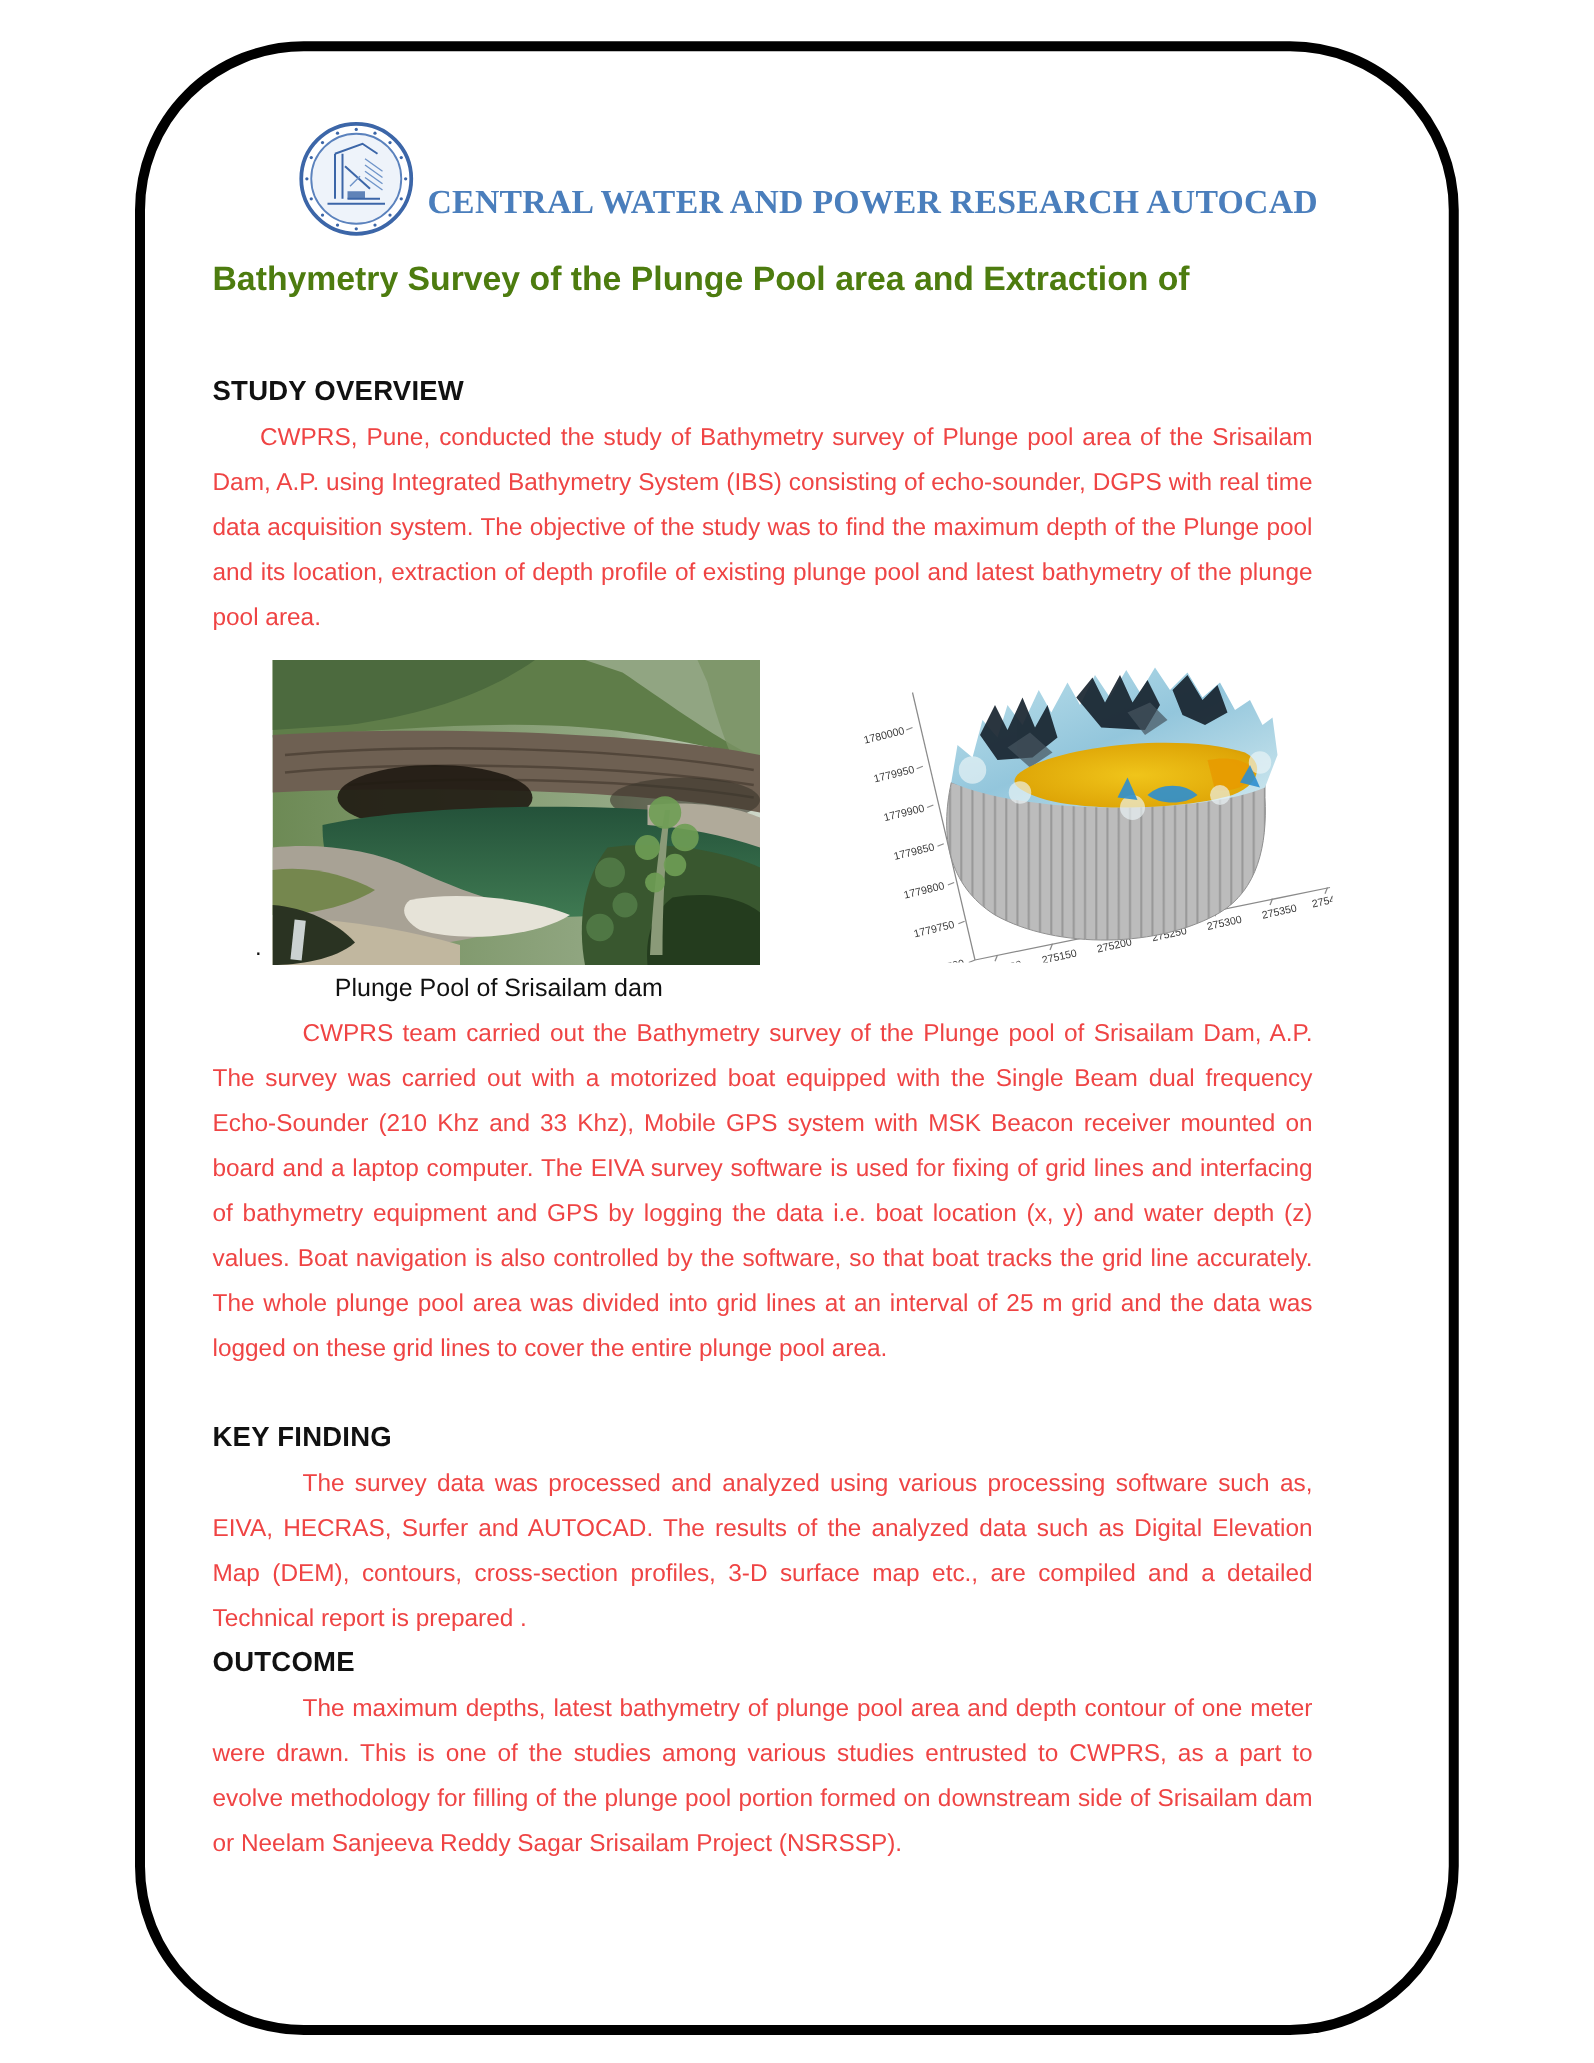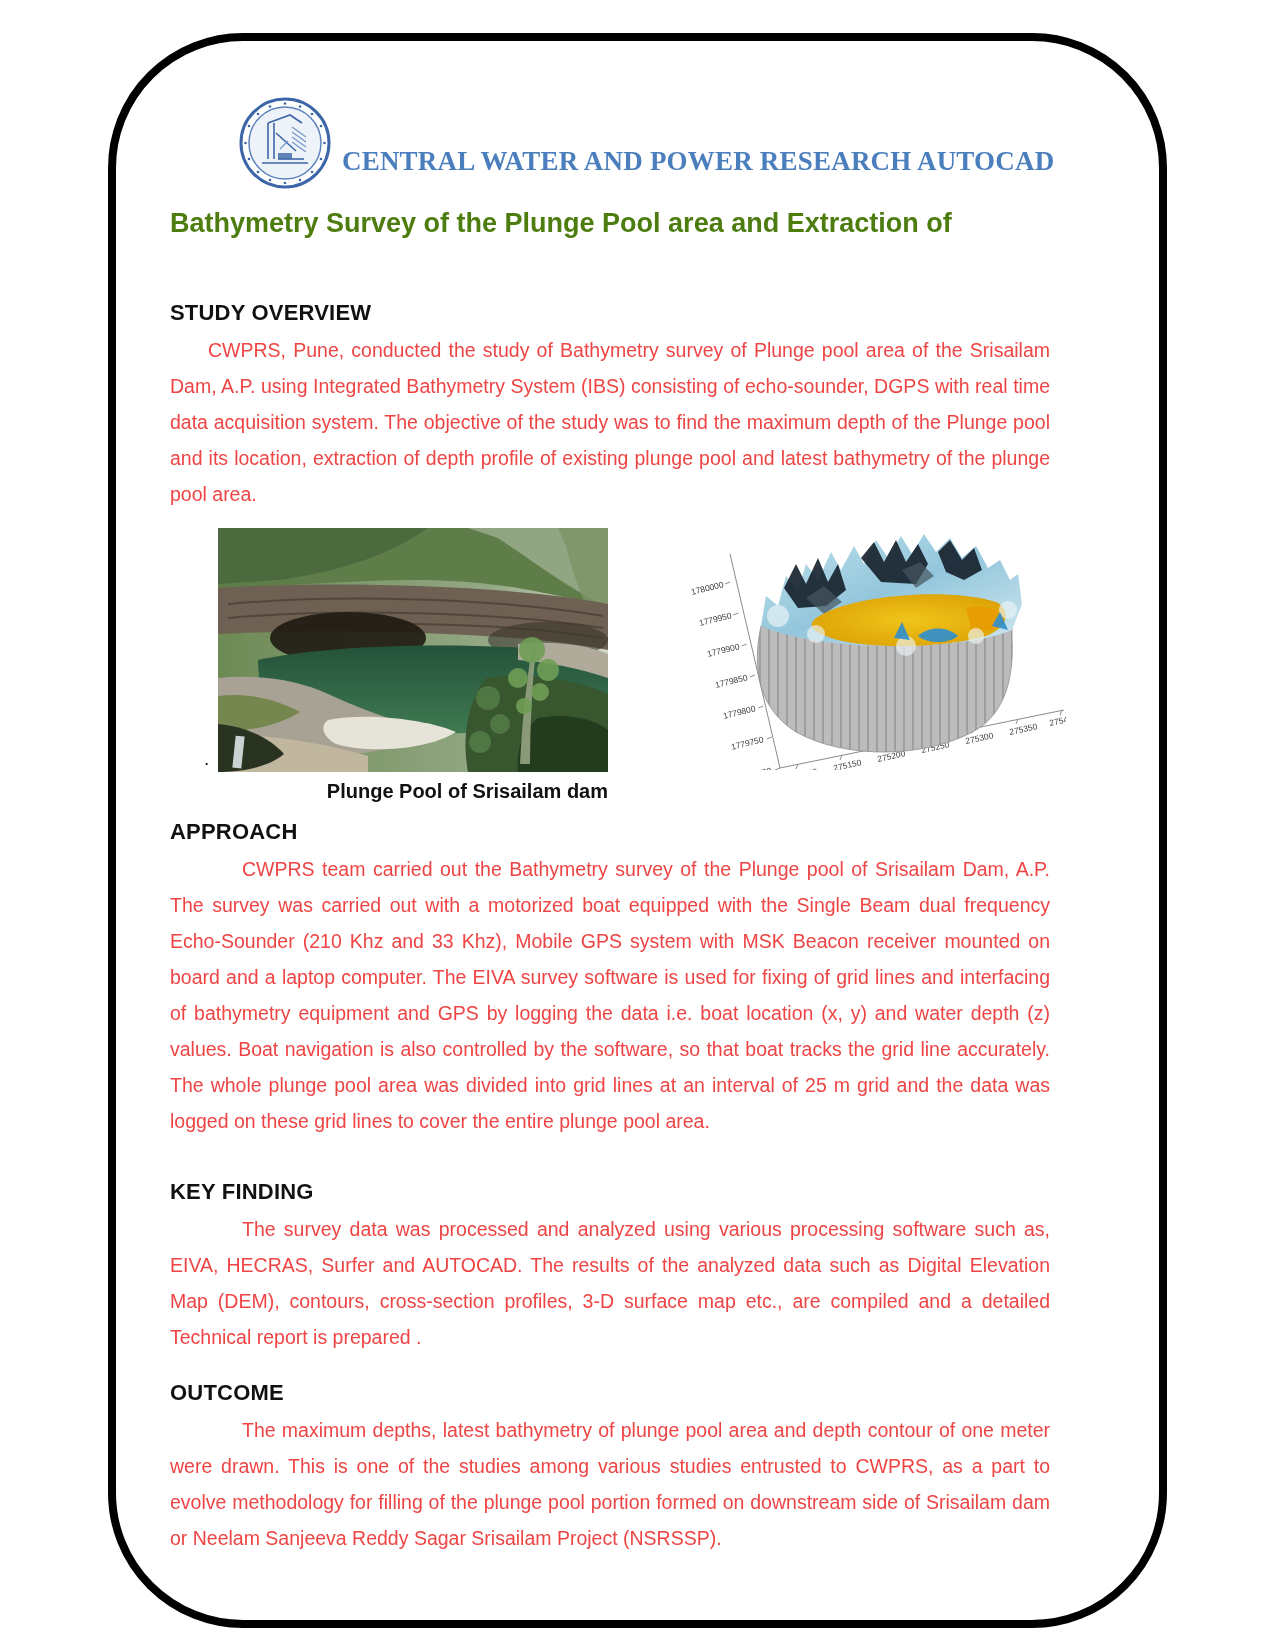--- a/index.html
+++ b/index.html
@@ -34,25 +34,25 @@
   .indent-sm{text-indent:38px;}
   .indent-lg{text-indent:72px;}
   .figures{display:flex;margin-top:16px;position:relative;}
   .stray-period{
     position:absolute;left:34px;bottom:2px;font-size:19px;color:#111;
   }
   .fig-photo{width:390px;height:244px;margin-left:48px;}
   .fig-photo svg,.fig-map svg{display:block;}
   .fig-map{width:400px;height:252px;margin-left:58px;margin-top:-10px;}
   .captions{display:flex;margin-top:8px;font-size:20px;color:#111;}
-  .cap-left{width:438px;text-align:right;padding-left:20px;box-sizing:border-box;font-weight:bold;}
+  .cap-left{width:438px;text-align:center;padding-left:20px;box-sizing:border-box;}
   .cap-right{width:400px;margin-left:58px;text-align:center;}
   .mt-approach{margin-top:16px;}
   .mt-keyfinding{margin-top:40px;}
-  .mt-outcome{margin-top:25px;}
+  .mt-outcome{margin-top:4px;}
   .tick{font-size:8.5px;fill:#3a3a3a;font-family:"Liberation Sans",sans-serif;}
 </style>
 </head>
 <body>
 
 <div class="frame"></div>
 
 <div class="logo">
   <svg width="106" height="106" viewBox="0 0 106 106">
     <circle cx="53" cy="50" r="44" fill="#ffffff" stroke="#3c66a8" stroke-width="3"></circle>
@@ -259,21 +259,20 @@
           <path d="M326,108 L334,94 L342,112 Z"></path>
         </g>
       </svg>
     </div>
   </div>
 
   <div class="captions">
     <div class="cap-left">Plunge Pool of Srisailam dam</div>
   </div>
 
-  <h2 class="mt-approach">APPROACH</h2>
   <p class="body-text indent-lg">CWPRS team carried out the Bathymetry survey of the Plunge pool of Srisailam Dam, A.P. The survey was carried out with a motorized boat equipped with the Single Beam dual frequency Echo-Sounder (210 Khz and 33 Khz), Mobile GPS system with MSK Beacon receiver mounted on board and a laptop computer. The EIVA survey software is used for fixing of grid lines and interfacing of bathymetry equipment and GPS by logging the data i.e. boat location (x, y) and water depth (z) values. Boat navigation is also controlled by the software, so that boat tracks the grid line accurately. The whole plunge pool area was divided into grid lines  at  an interval of 25 m grid and the data was logged on these grid lines to cover the  entire plunge pool area.</p>
 
   <h2 class="mt-keyfinding">KEY FINDING</h2>
   <p class="body-text indent-lg">The survey data was processed and analyzed using various processing software such as, EIVA, HECRAS, Surfer and AUTOCAD. The results of the analyzed data such as Digital Elevation Map (DEM), contours, cross-section profiles, 3-D surface map etc., are compiled and a detailed Technical  report is prepared .</p>
 
   <h2 class="mt-outcome">OUTCOME</h2>
   <p class="body-text indent-lg">The maximum depths, latest bathymetry of plunge pool area and depth contour of one meter were drawn. This is one of the studies among various studies entrusted to CWPRS, as a part to evolve methodology for filling of the plunge pool portion formed on downstream side of Srisailam dam or Neelam Sanjeeva Reddy Sagar Srisailam Project (NSRSSP).</p>
 
 </div>
 

